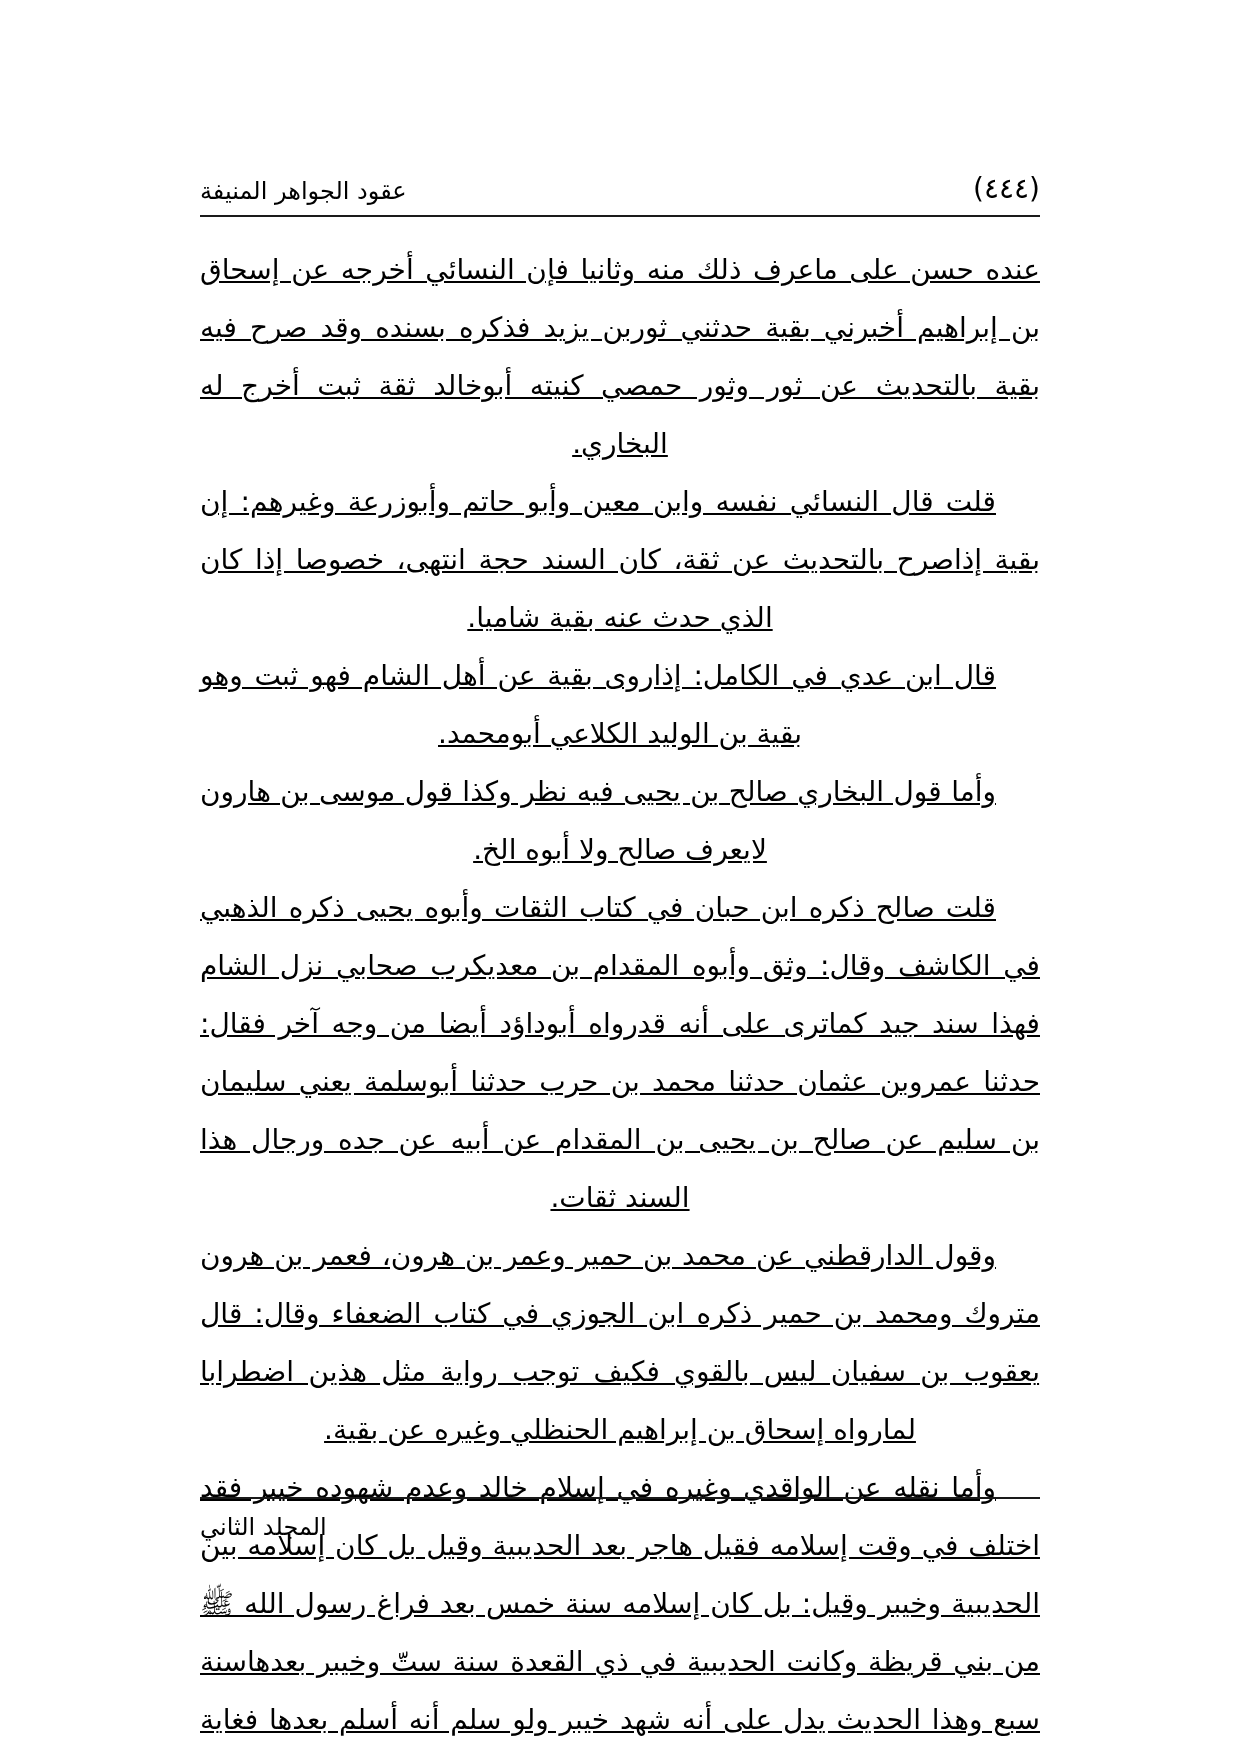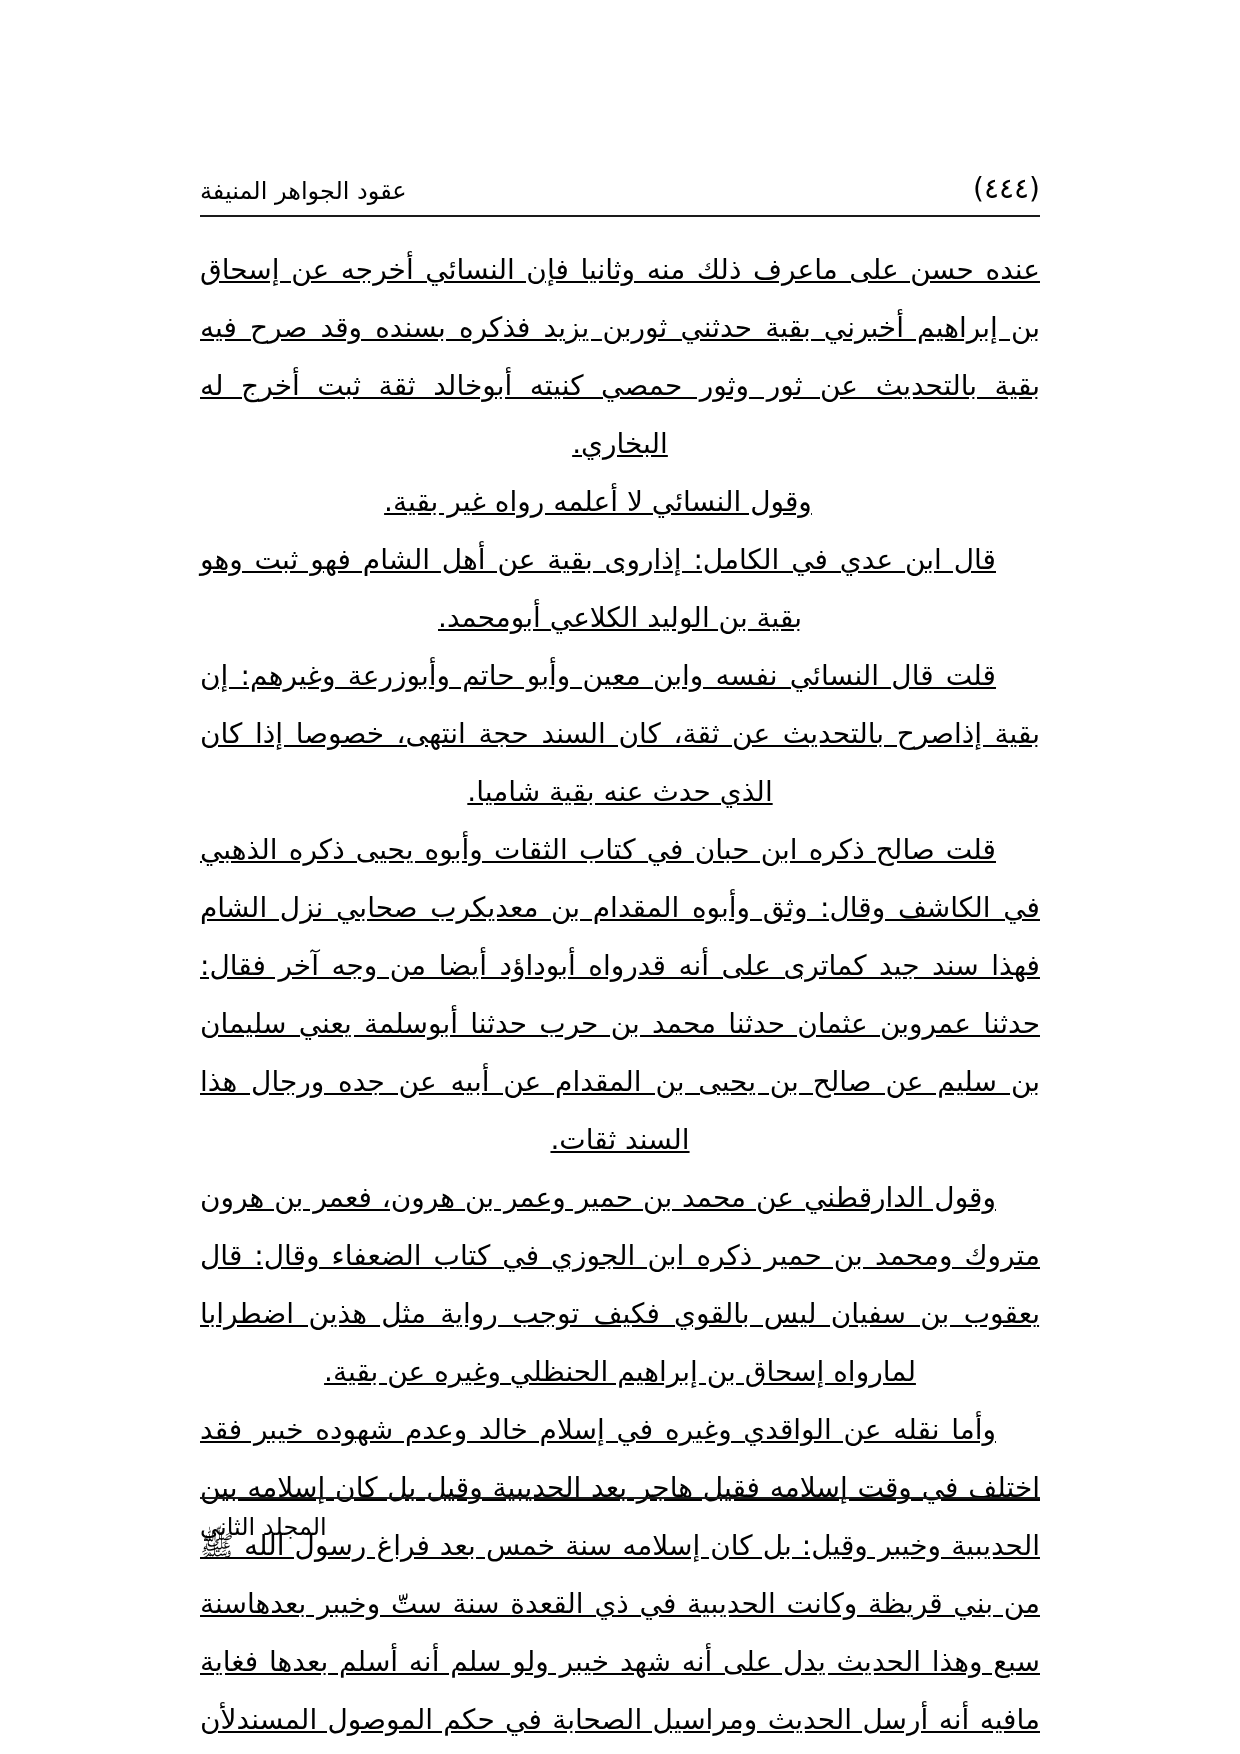--- a/index.html
+++ b/index.html
@@ -82,23 +82,23 @@
   <div class="content">
 
     <div class="header">
       <div class="header-title">عقود الجواهر المنيفة</div>
       <div class="header-page">(٤٤٤)</div>
     </div>
     <div class="rule-top"></div>
 
     <div class="body-text">
       <p>عنده حسن على ماعرف ذلك منه وثانيا فإن النسائي أخرجه عن إسحاق بن إبراهيم أخبرني بقية حدثني ثوربن يزيد فذكره بسنده وقد صرح فيه بقية بالتحديث عن ثور وثور حمصي كنيته أبوخالد ثقة ثبت أخرج له البخاري.</p>
-      <p class="para-indent">وقول النسائي لا أعلمه رواه غير بقية.</p>
+      <p class="para-indent">قلت قال النسائي نفسه وابن معين وأبو حاتم وأبوزرعة وغيرهم: إن بقية إذاصرح بالتحديث عن ثقة، كان السند حجة انتهى، خصوصا إذا كان الذي حدث عنه بقية شاميا.</p>
       <p class="para-indent">قال ابن عدي في الكامل: إذاروى بقية عن أهل الشام فهو ثبت وهو بقية بن الوليد الكلاعي أبومحمد.</p>
-      <p class="para-indent">قلت قال النسائي نفسه وابن معين وأبو حاتم وأبوزرعة وغيرهم: إن بقية إذاصرح بالتحديث عن ثقة، كان السند حجة انتهى، خصوصا إذا كان الذي حدث عنه بقية شاميا.</p>
+      <p class="para-indent">وأما قول البخاري صالح بن يحيى فيه نظر وكذا قول موسى بن هارون لايعرف صالح ولا أبوه الخ.</p>
       <p class="para-indent">قلت صالح ذكره ابن حبان في كتاب الثقات وأبوه يحيى ذكره الذهبي في الكاشف وقال: وثق وأبوه المقدام بن معديكرب صحابي نزل الشام فهذا سند جيد كماترى على أنه قدرواه أبوداؤد أيضا من وجه آخر فقال: حدثنا عمروبن عثمان حدثنا محمد بن حرب حدثنا أبوسلمة يعني سليمان بن سليم عن صالح بن يحيى بن المقدام عن أبيه عن جده ورجال هذا السند ثقات.</p>
       <p class="para-indent">وقول الدارقطني عن محمد بن حمير وعمر بن هرون، فعمر بن هرون متروك ومحمد بن حمير ذكره ابن الجوزي في كتاب الضعفاء وقال: قال يعقوب بن سفيان ليس بالقوي فكيف توجب رواية مثل هذين اضطرابا لمارواه إسحاق بن إبراهيم الحنظلي وغيره عن بقية.</p>
       <p class="para-indent">وأما نقله عن الواقدي وغيره في إسلام خالد وعدم شهوده خيبر فقد اختلف في وقت إسلامه فقيل هاجر بعد الحديبية وقيل بل كان إسلامه بين الحديبية وخيبر وقيل: بل كان إسلامه سنة خمس بعد فراغ رسول الله ﷺ من بني قريظة وكانت الحديبية في ذي القعدة سنة ستّ وخيبر بعدهاسنة سبع وهذا الحديث يدل على أنه شهد خيبر ولو سلم أنه أسلم بعدها فغاية مافيه أنه أرسل الحديث ومراسيل الصحابة في حكم الموصول المسندلأن روايتهم عن الصحابة كماذكره</p>
     </div>
 
   </div>
 
   <div class="footer-wrap">
     <div class="rule-bottom"></div>
     <div class="footer-text">المجلد الثاني</div>

